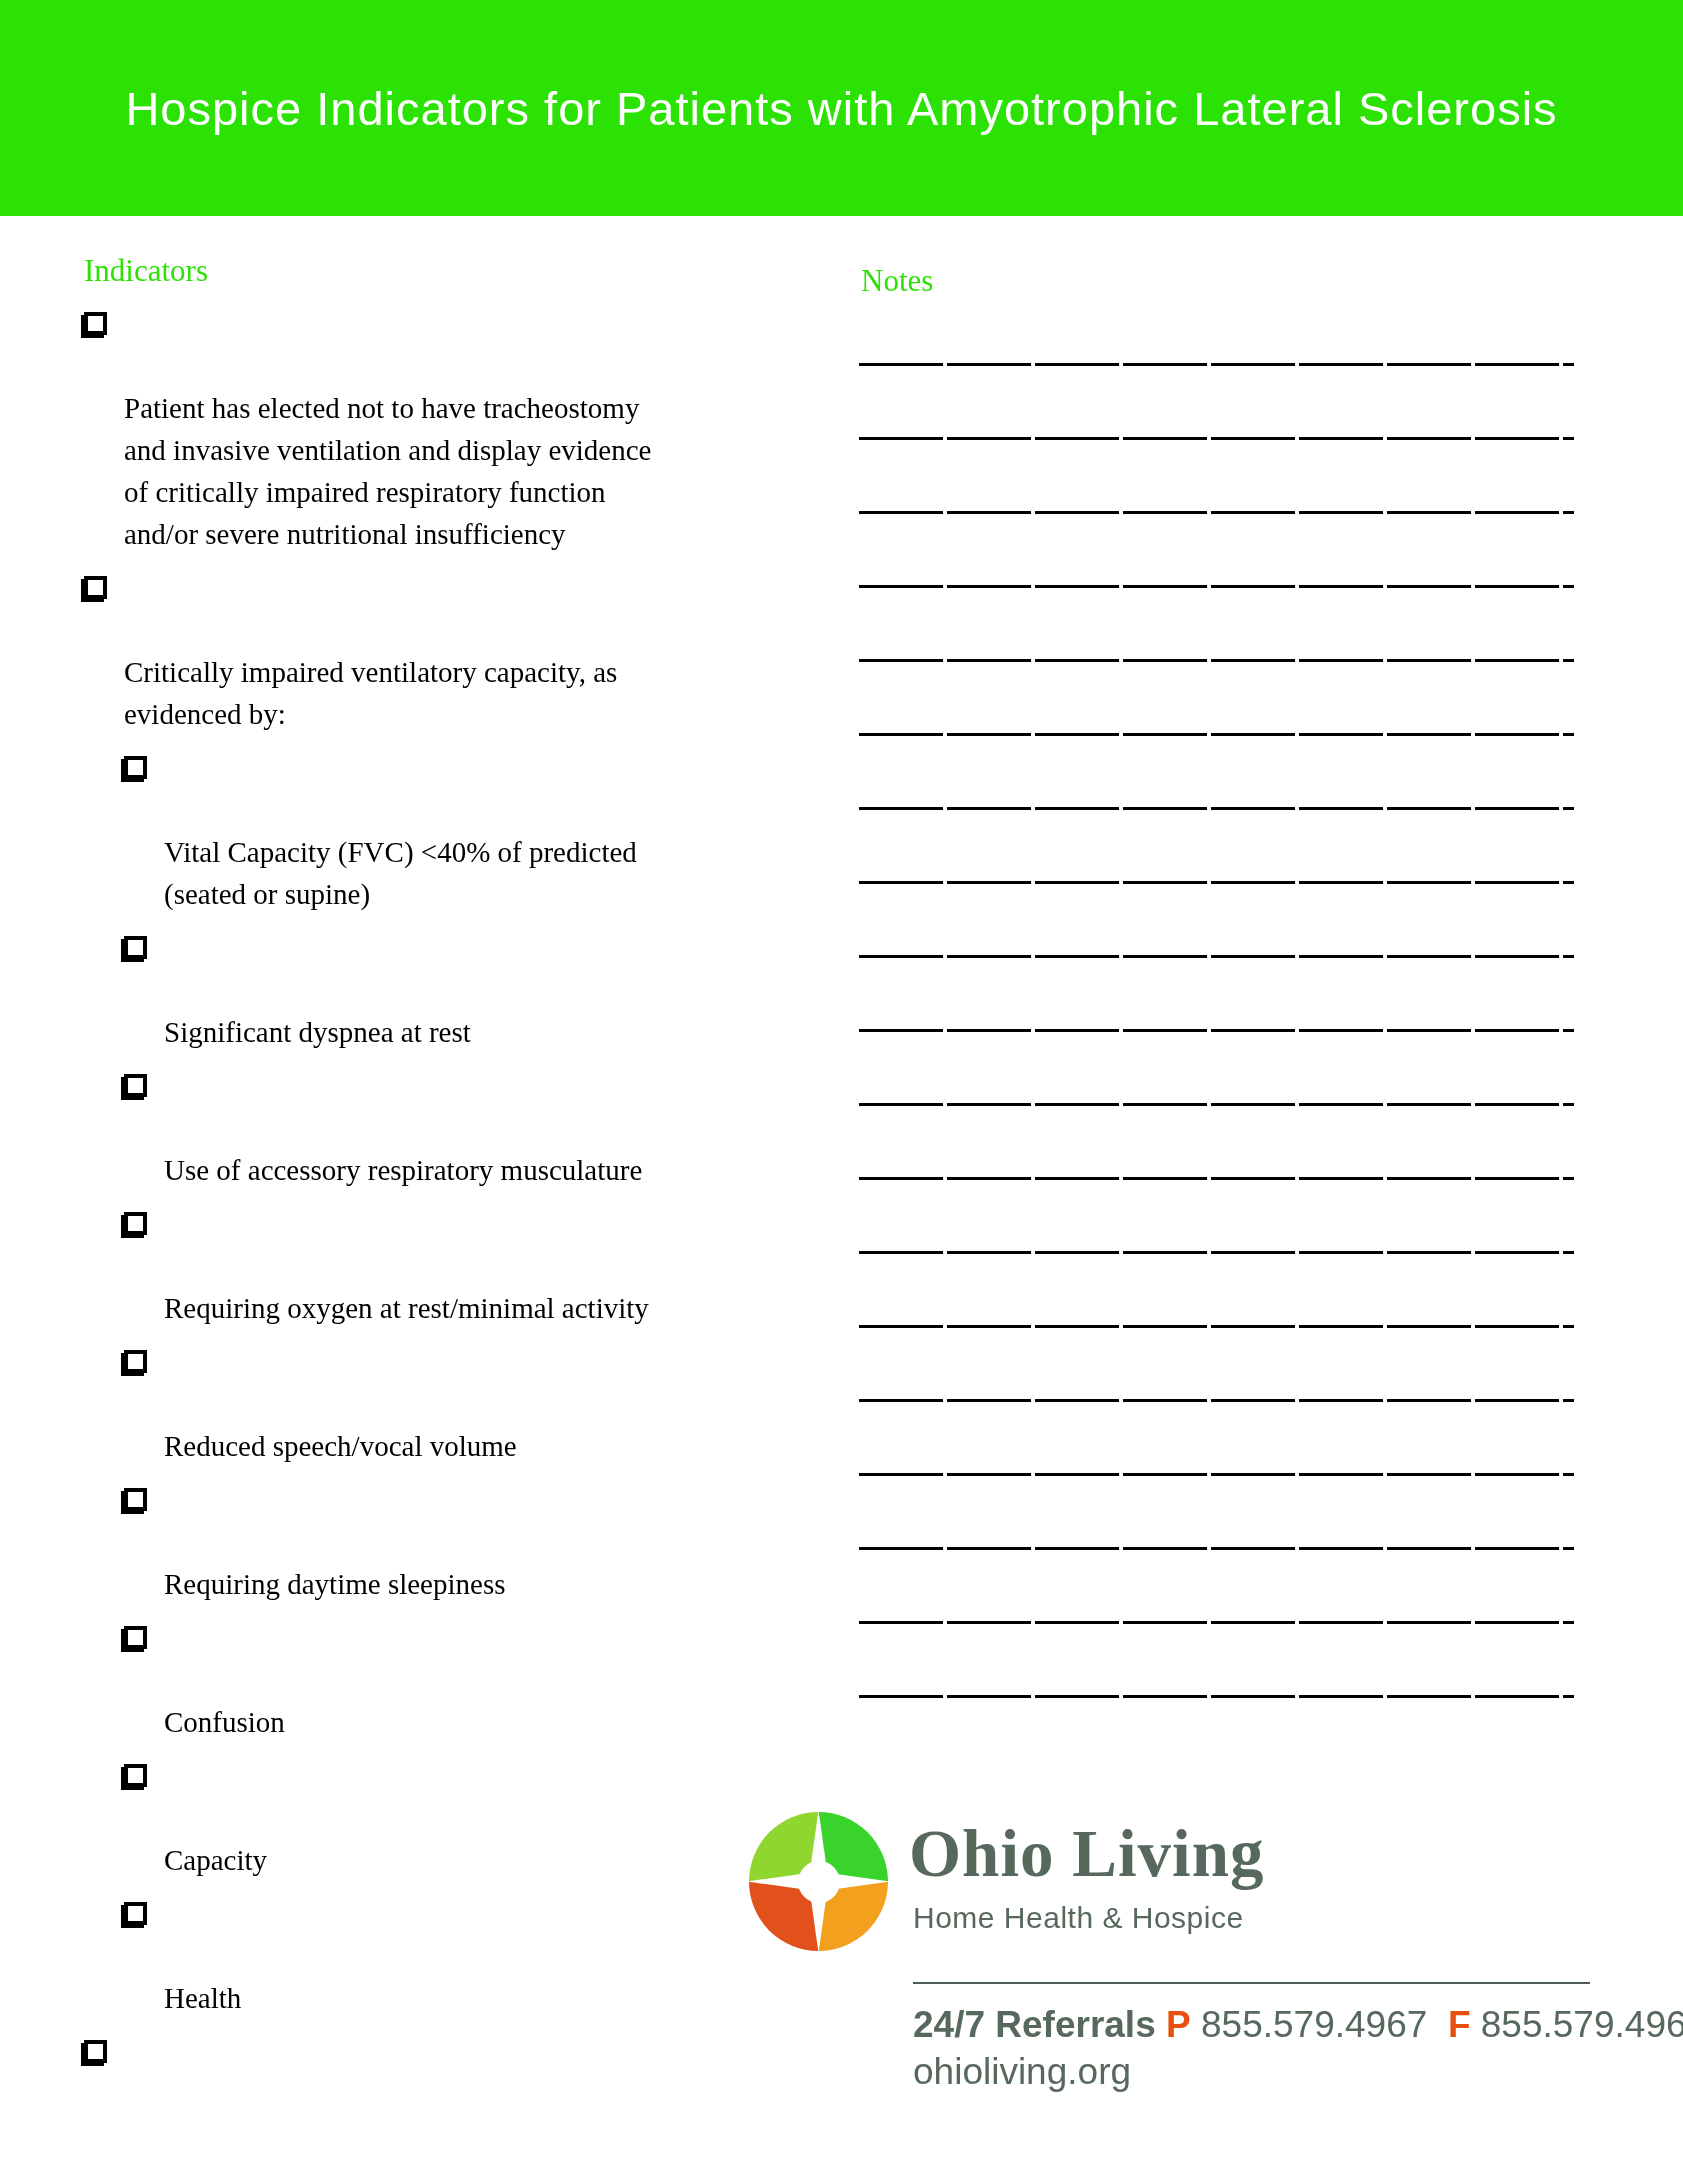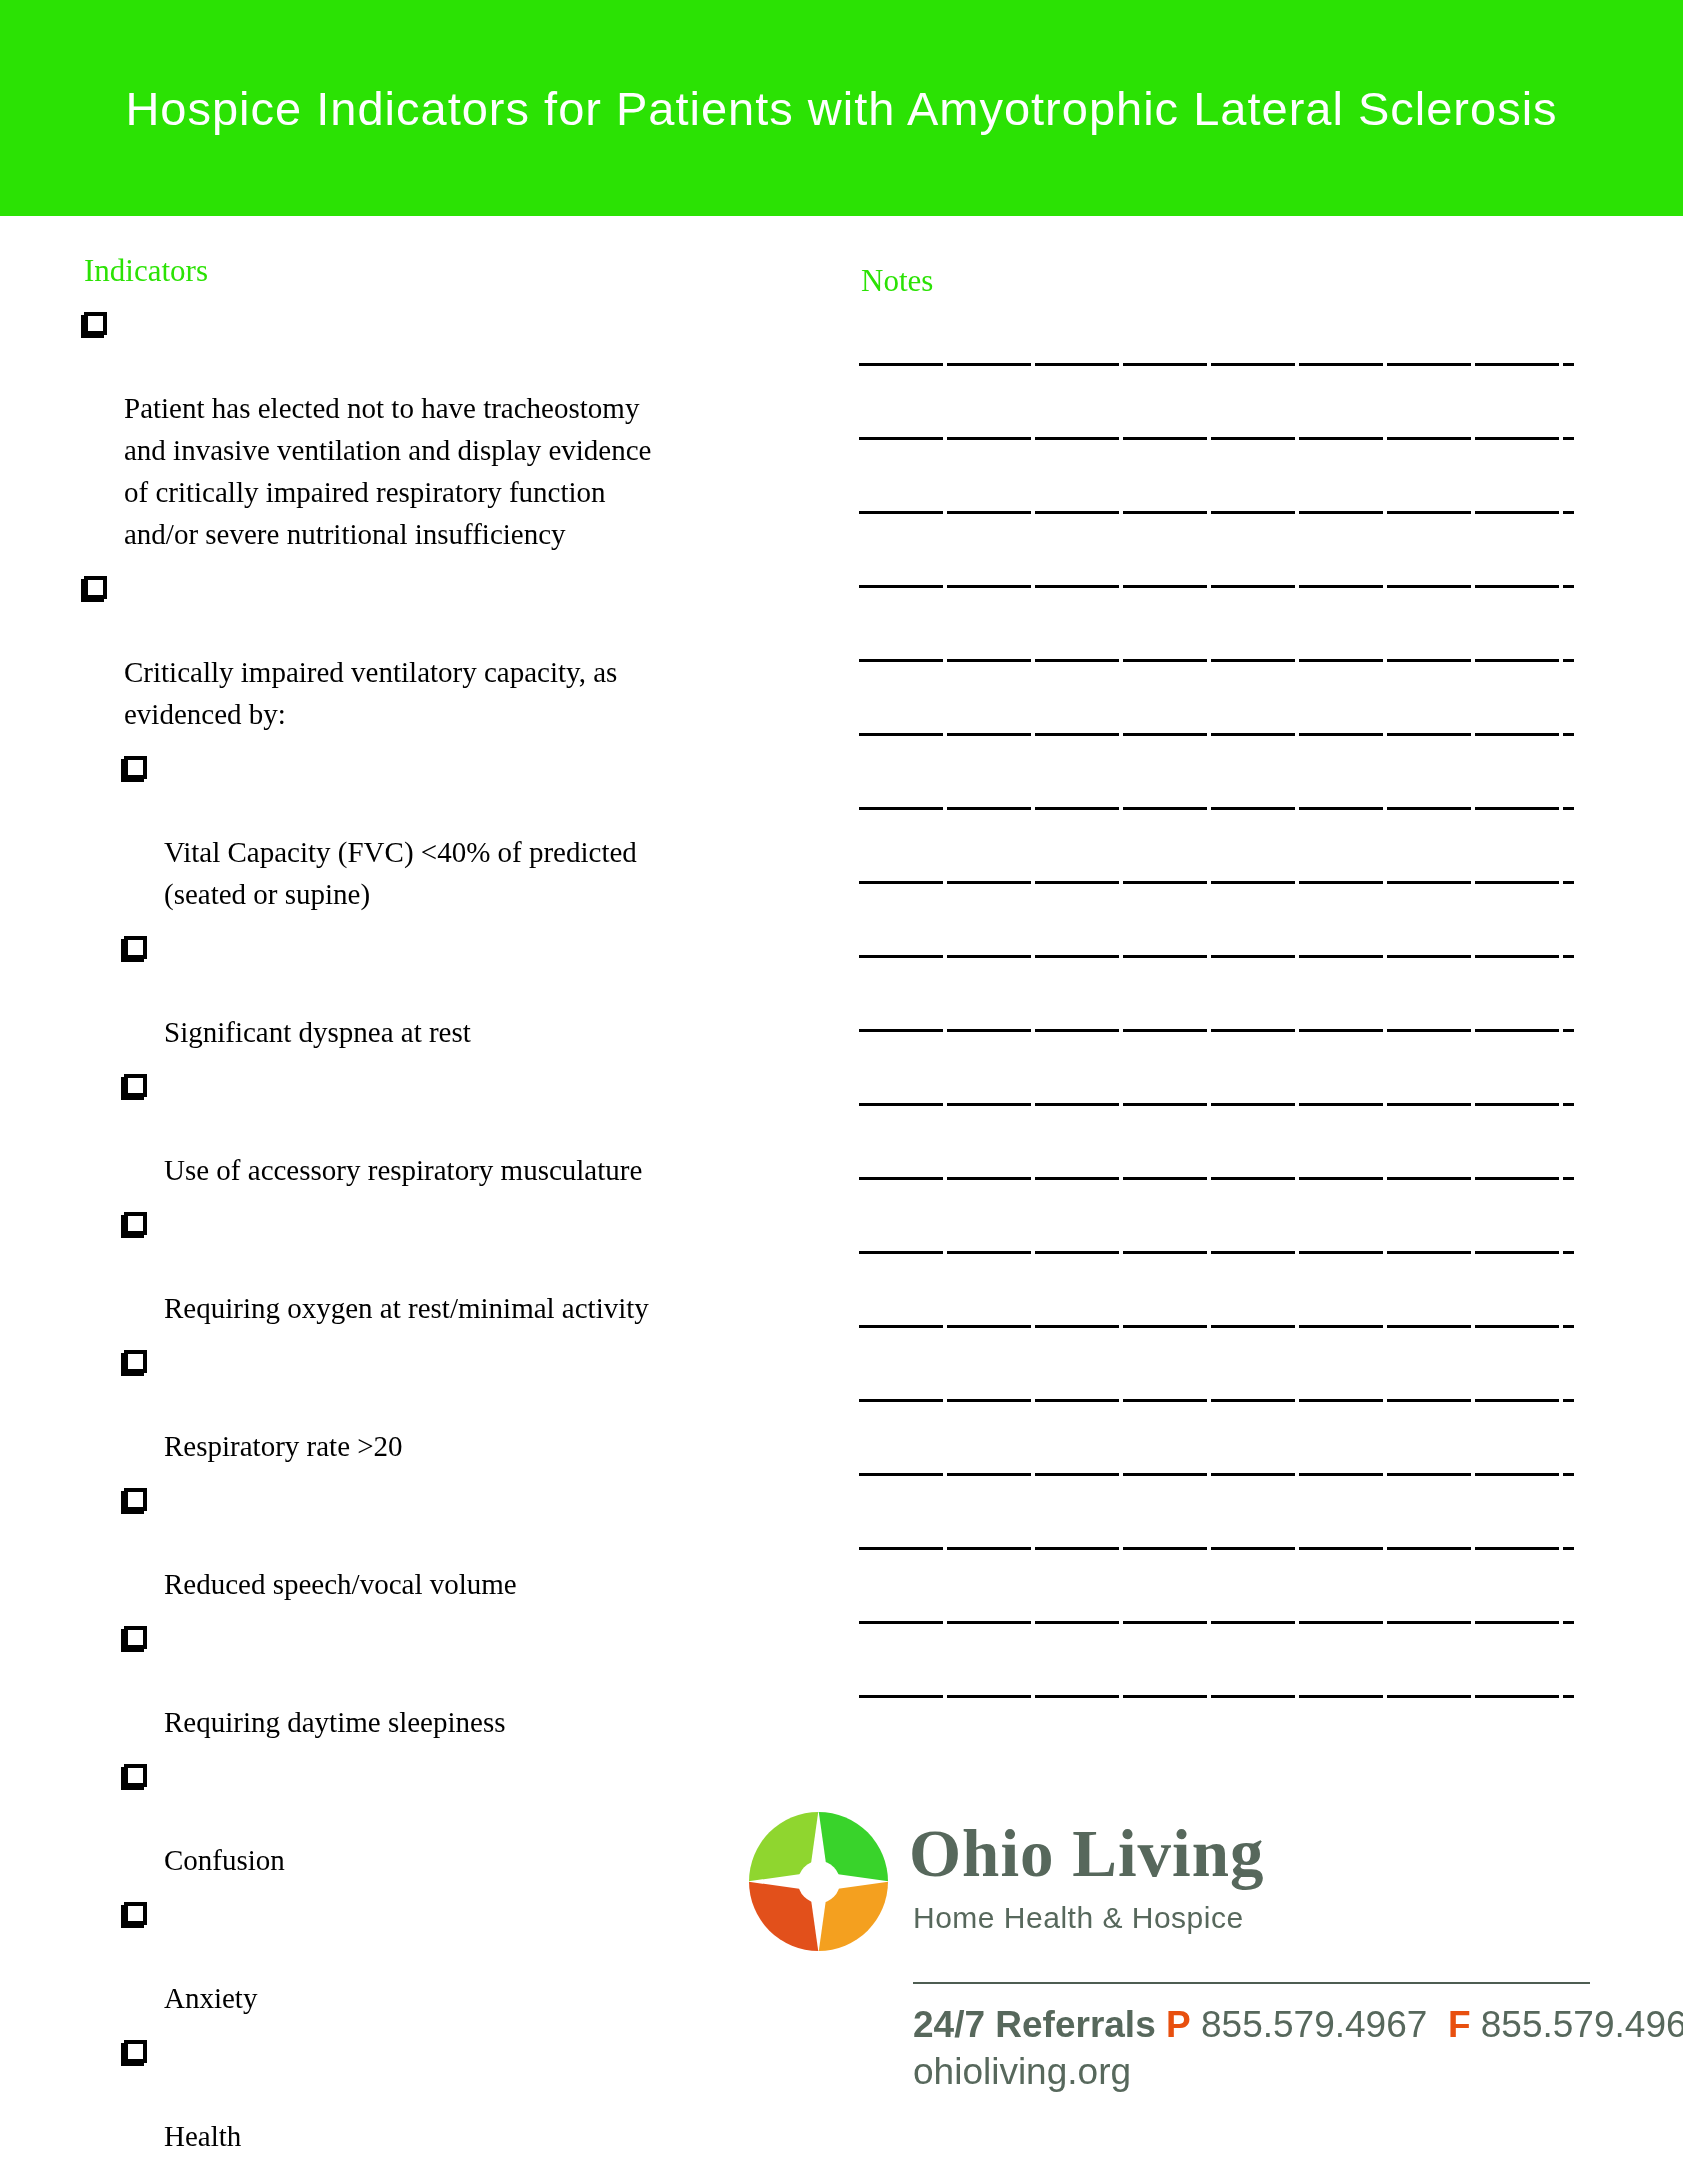--- a/index.html
+++ b/index.html
@@ -147,37 +147,33 @@
         <div class="item l2">
     <span class="cbx"></span>
     <span>Use of accessory respiratory musculature</span>
   </div>
         <div class="item l2">
     <span class="cbx"></span>
     <span>Requiring oxygen at rest/minimal activity</span>
   </div>
         <div class="item l2">
     <span class="cbx"></span>
-    <span>Respiratory rate &gt;20</span>
-  </div>
-        <div class="item l2">
-    <span class="cbx"></span>
     <span>Reduced speech/vocal volume</span>
   </div>
         <div class="item l2">
     <span class="cbx"></span>
     <span>Requiring daytime sleepiness</span>
   </div>
         <div class="item l2">
     <span class="cbx"></span>
     <span>Confusion</span>
   </div>
         <div class="item l2">
     <span class="cbx"></span>
-    <span>Anxiety</span>
+    <span>Capacity</span>
   </div>
         <div class="item l2">
     <span class="cbx"></span>
     <span>Health</span>
   </div>
         <div class="item">
     <span class="cbx"></span>
     
   </div>
       </div>

